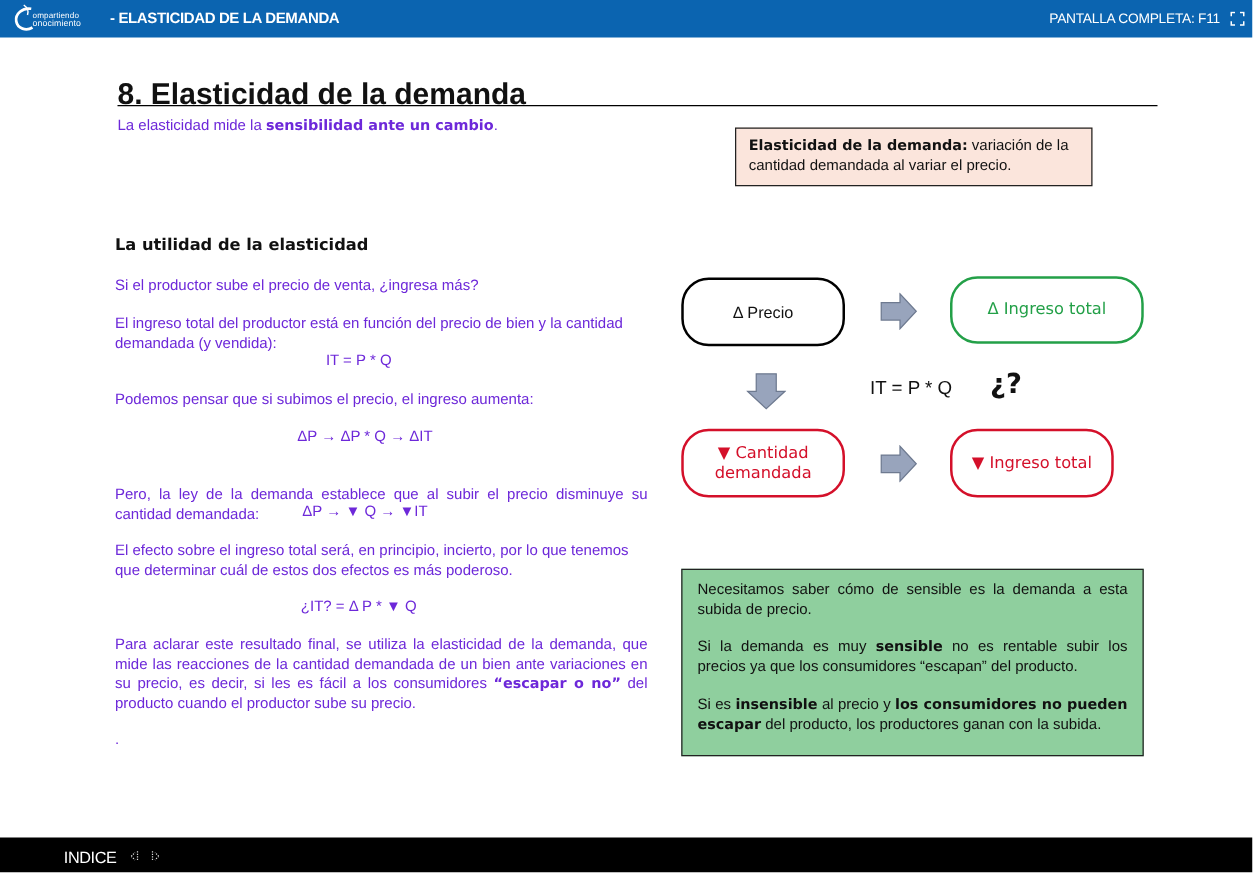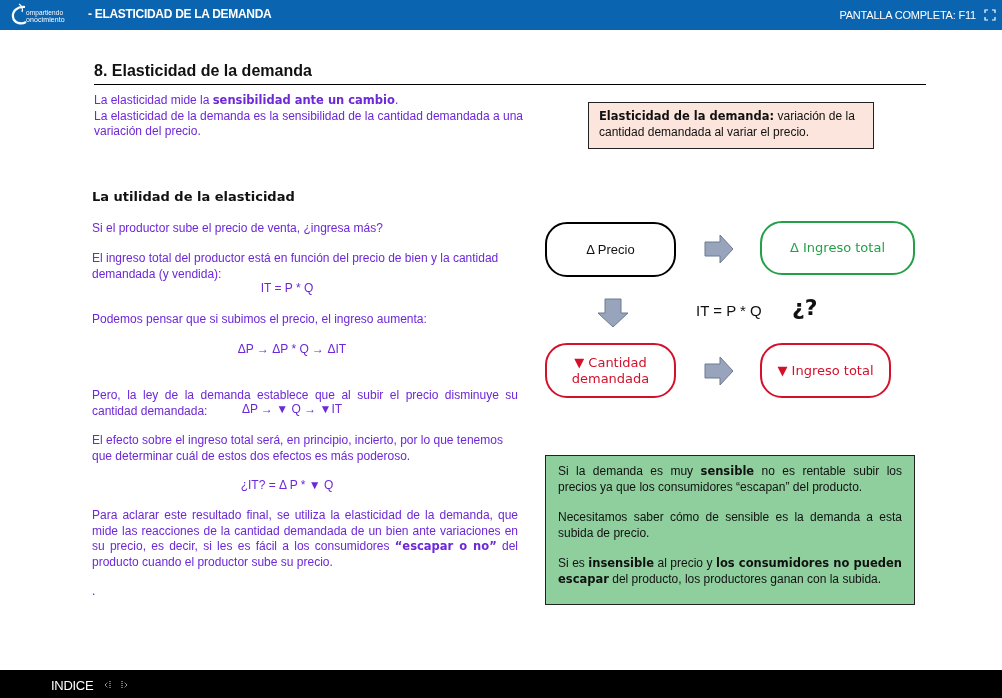--- a/index.html
+++ b/index.html
@@ -12,21 +12,21 @@
   .logo svg { position: absolute; left: 0; top: 0; }
   .logo .l1, .logo .l2 { position: absolute; left: 16px; font-size: 6.5px; line-height: 7px; color: #fff; letter-spacing: 0.1px; }
   .logo .l1 { top: 6px; }
   .logo .l2 { top: 13px; font-size: 7px; }
   .top-title { position: absolute; left: 88px; top: 7px; font-size: 12px; font-weight: bold; letter-spacing: -0.3px; }
   .top-page { position: absolute; left: 294px; top: 7px; font-size: 12px; font-weight: bold; letter-spacing: -0.3px; margin-top: 44px; }
   .fullscreen { position: absolute; right: 26px; top: 9px; font-size: 11px; letter-spacing: -0.2px; cursor: pointer; }
   .fs-icon { position: absolute; right: 6px; top: 9px; width: 12px; height: 12px; cursor: pointer; }
 
   
-  .h1 { position: absolute; left: 94px; top: 62px; font-size: 16px; font-weight: bold; color: #111; }
+  .h1 { position: absolute; left: 94px; top: 62px; font-size: 24px; font-weight: bold; color: #111; }
   .h1-rule { position: absolute; left: 94px; top: 84px; width: 832px; height: 1px; background: #000; }
   .p { position: absolute; font-size: 12px; line-height: 15.5px; color: #6d28d9; }
   .b { font-family: "DejaVu Sans", sans-serif; font-weight: bold; font-size: 11.5px; }
   .center { text-align: center; }
   .justify { text-align: justify; }
 
   .def-box { position: absolute; left: 588px; top: 102px; width: 286px; height: 47px; background: #fbe5dc; border: 1px solid #222; padding: 6px 10px; font-size: 12px; line-height: 15.5px; }
 
   .h2 { position: absolute; left: 92px; top: 189px; font-family: "DejaVu Sans", sans-serif; font-weight: bold; font-size: 13px; }
 
@@ -68,21 +68,20 @@
   <svg class="fs-icon" viewBox="0 0 12 12">
     <path d="M1 4 V1 H4 M8 1 H11 V4 M11 8 V11 H8 M4 11 H1 V8" fill="none" stroke="#fff" stroke-width="1.2"></path>
   </svg>
 </div>
 
 <div class="h1">8. Elasticidad de la demanda</div>
 <div class="h1-rule"></div>
 
 <div class="p" style="left:94px; top:93px; width:430px;">
   <span>La elasticidad mide la </span><span class="b">sensibilidad ante un cambio</span><span>.</span><br>
-  <span>La elasticidad de la demanda es la sensibilidad de la cantidad demandada a una variación del precio.</span>
 </div>
 
 <div class="def-box">
   <span class="b">Elasticidad  de la demanda:</span><span> variación de la cantidad demandada al variar el precio.</span>
 </div>
 
 <div class="h2">La utilidad de la elasticidad</div>
 
 <div class="p" style="left:92px; top:221px; width:430px;">Si el productor sube el precio de venta, ¿ingresa más?</div>
 <div class="p" style="left:92px; top:251px; width:430px;">El ingreso total del productor está en función del precio de bien y la cantidad demandada (y vendida):</div>
@@ -115,24 +114,24 @@
     <span>▼ Cantidad</span><br>
     <span>demandada</span>
   </div>
 </div>
 <svg class="arrow" style="left:704px; top:356px;" width="30" height="30" viewBox="0 0 30 30">
   <path d="M1 8 H16 V1 L29 15 L16 29 V22 H1 Z" fill="#98a4bc" stroke="#6e7a90" stroke-width="1"></path>
 </svg>
 <div class="dbox box-ingreso-down">▼ Ingreso total</div>
 
 <div class="green-box">
+  <p>Necesitamos saber cómo de sensible es la demanda a esta subida de precio.</p>
   <p>
     <span>Si la demanda es muy </span><span class="b">sensible</span><span> no es rentable subir los precios ya que los consumidores “escapan” del producto.</span>
   </p>
-  <p>Necesitamos saber cómo de sensible es la demanda a esta subida de precio.</p>
   <p style="margin-bottom:0;">
     <span>Si es </span><span class="b">insensible</span><span> al precio y </span><span class="b">los consumidores no pueden escapar</span><span> del producto, los productores ganan con la subida.</span>
   </p>
 </div>
 
 <div class="bottombar">
   <div class="indice">INDICE</div>
   <svg class="nav-prev" viewBox="0 0 8 10">
     <path d="M6 1 V9 M1 5 L4 2 M1 5 L4 8" fill="none" stroke="#ddd" stroke-width="1" stroke-dasharray="1 1"></path>
   </svg>

